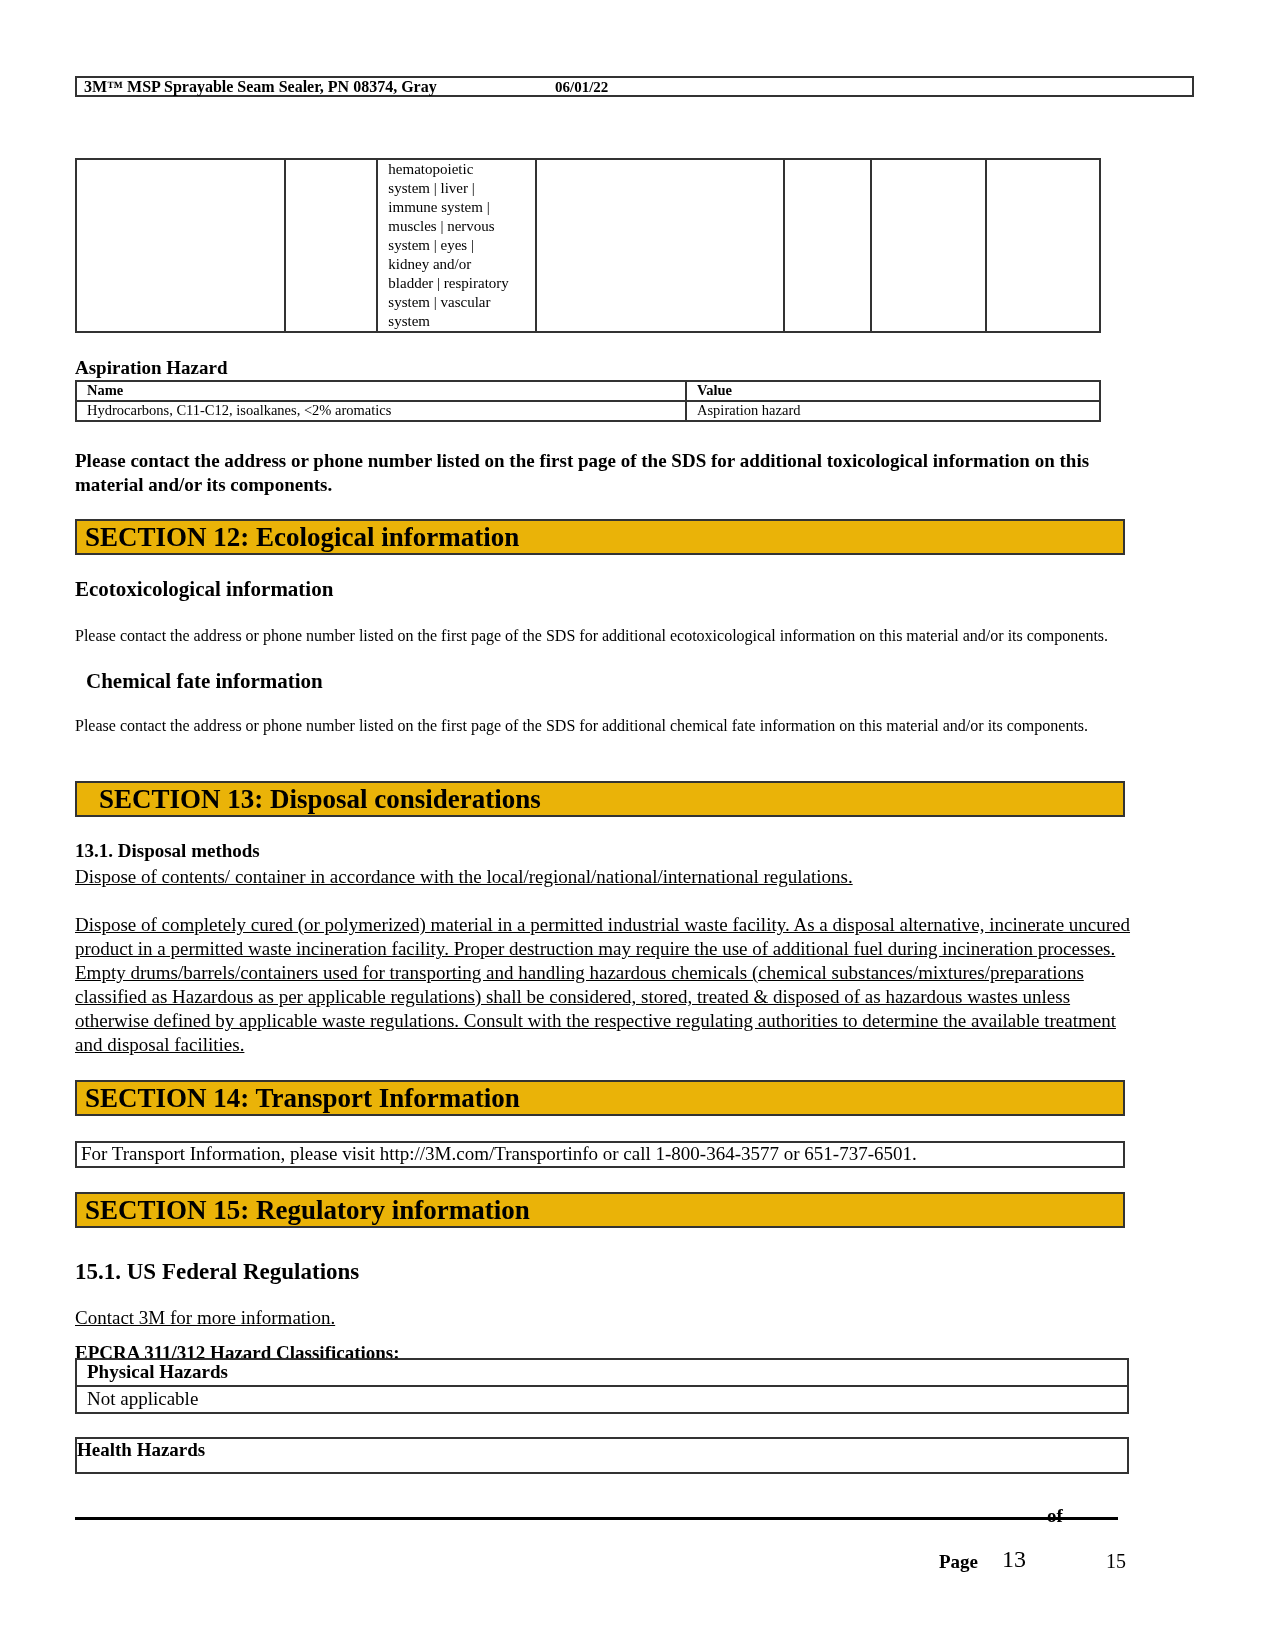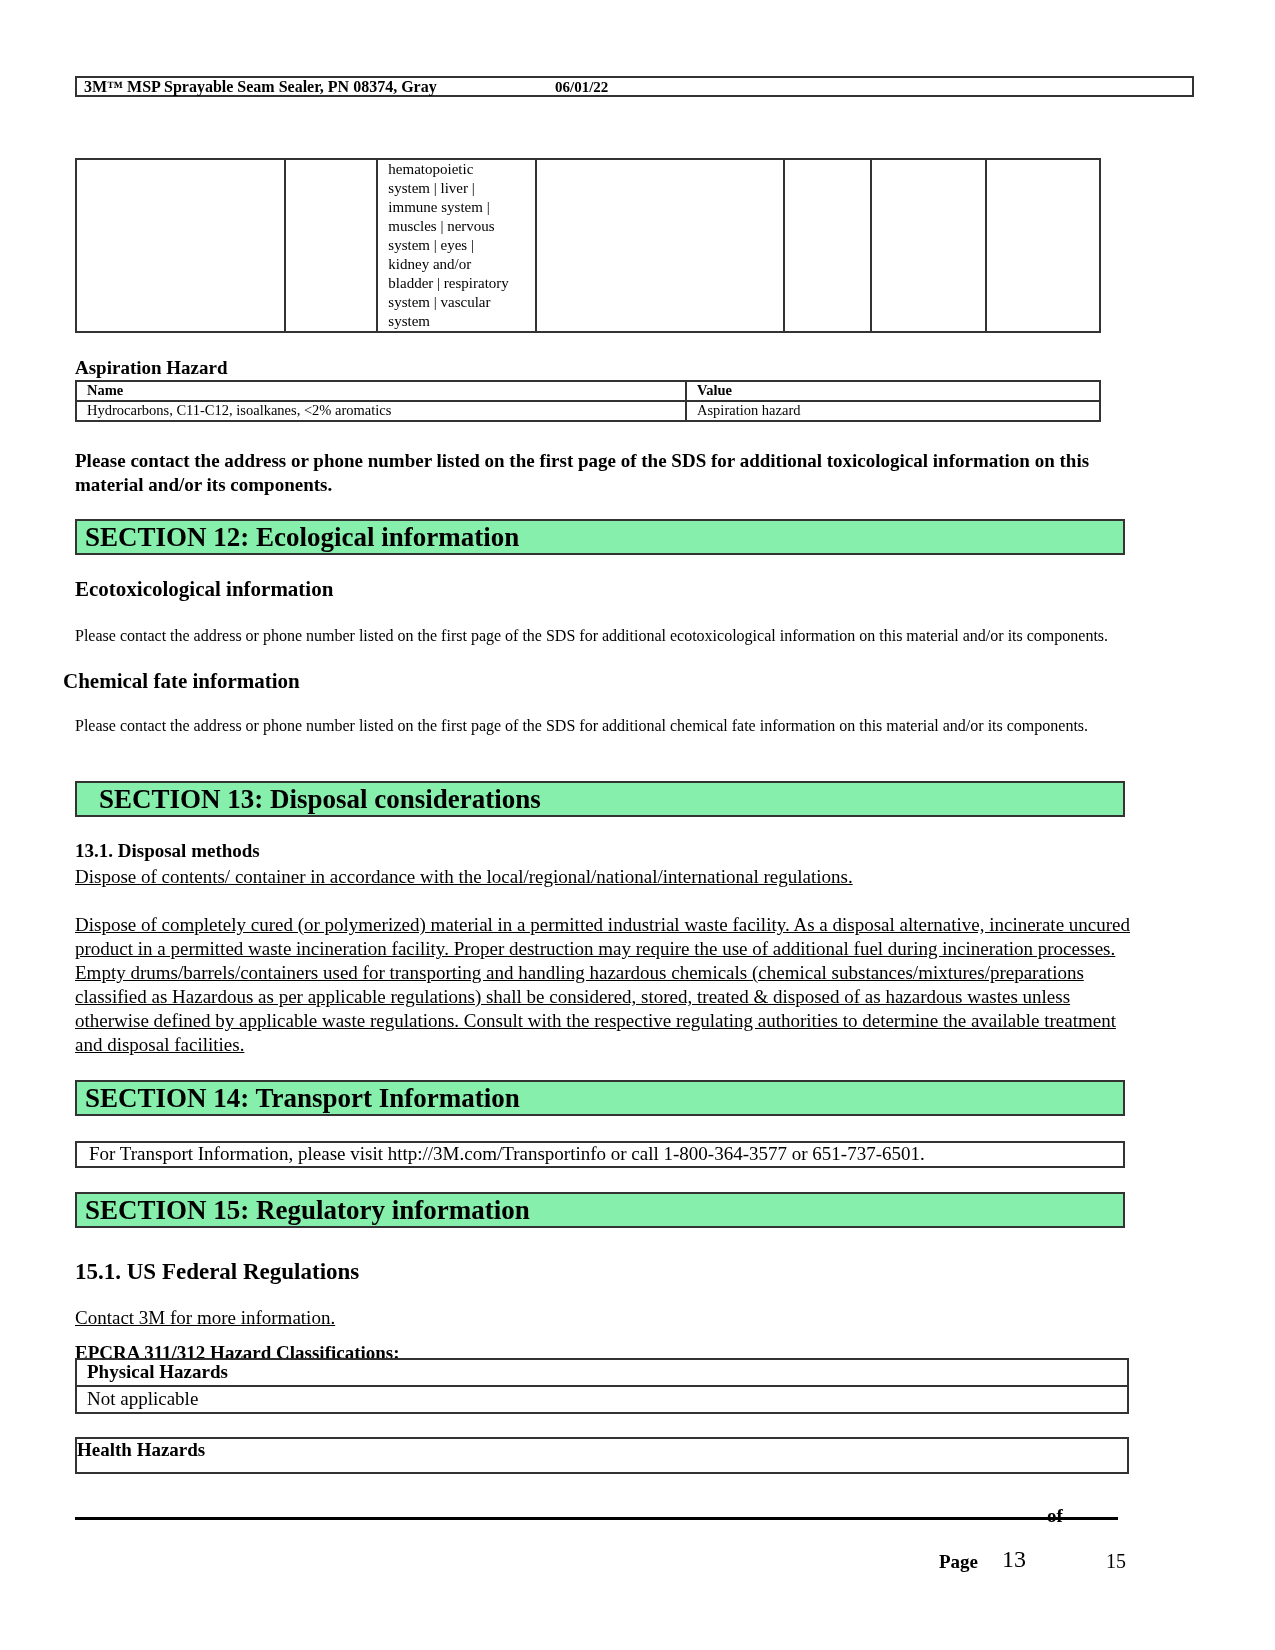--- a/index.html
+++ b/index.html
@@ -24,30 +24,30 @@
   .top-table td.c3 { padding-top: 0; }
 
   .subhead { font-size: 19px; font-weight: bold; white-space: nowrap; }
   .asp-table { left: 75px; top: 380px; width: 1026px; }
   .asp-table td { font-size: 14.5px; height: 18px; line-height: 17px; padding-left: 10px; }
   .asp-table tr.head td { font-weight: bold; }
 
   .boldpara { left: 75px; top: 449px; width: 1080px; font-size: 19px; font-weight: bold; line-height: 24px; }
 
   .section {
-    left: 75px; width: 1050px; height: 36px; background: #86efac;
+    left: 75px; width: 1050px; height: 36px; background: #eab308;
     border: 2px solid #333; box-sizing: border-box;
     font-size: 27px; font-weight: bold; line-height: 32px; padding-left: 8px; white-space: nowrap;
   }
   .h3 { font-size: 21px; font-weight: bold; white-space: nowrap; }
   .small { font-size: 16px; line-height: 22px; width: 1080px; }
   .body18 { font-size: 19px; line-height: 24px; text-decoration: underline; }
   .transport-box {
     left: 75px; top: 1141px; width: 1050px; height: 27px;
-    border: 2px solid #333; box-sizing: border-box; font-size: 19px; line-height: 22px; padding-left: 12px; white-space: nowrap;
+    border: 2px solid #333; box-sizing: border-box; font-size: 19px; line-height: 22px; padding-left: 4px; white-space: nowrap;
   }
   .epcra-table { left: 75px; top: 1358px; width: 1054px; border-radius: 21px; }
   .epcra-table td { font-size: 19px; height: 25px; line-height: 24px; padding-left: 0; }
   .health-box {
     left: 75px; top: 1437px; width: 1054px; height: 37px;
     border: 2px solid #333; box-sizing: border-box; font-size: 19px; font-weight: bold; line-height: 22px;
   }
   .footer-line { left: 75px; top: 1517px; width: 1043px; height: 0; border-top: 3px solid #000; }
   .page-lbl { font-size: 19px; font-weight: bold; }
   .page-num { font-size: 24px; }
@@ -95,21 +95,21 @@
     <td>Aspiration hazard</td>
   </tr>
 </tbody>
   </table>
 
 <div class="abs boldpara">Please contact the address or phone number listed on the first page of the SDS for additional toxicological information on this material and/or its components.</div>
 
 <div class="abs section" style="top:519px;">SECTION 12: Ecological information</div>
 <div class="abs h3" style="left:75px; top:577px;">Ecotoxicological information</div>
 <div class="abs small" style="left:75px; top:625px;">Please contact the address or phone number listed on the first page of the SDS for additional ecotoxicological information on this material and/or its components.</div>
-<div class="abs h3" style="left:63px; top:669px;">Chemical fate information</div>
+<div class="abs h3" style="left:86px; top:669px;">Chemical fate information</div>
 <div class="abs small" style="left:75px; top:715px;">Please contact the address or phone number listed on the first page of the SDS for additional chemical fate information on this material and/or its components.</div>
 
 <div class="abs section" style="top:781px; padding-left:22px;">SECTION 13: Disposal considerations</div>
 <div class="abs subhead" style="left:75px; top:840px;">13.1. Disposal methods</div>
 <div class="abs body18" style="left:75px; top:865px; white-space:nowrap;">Dispose of contents/ container in accordance with the local/regional/national/international regulations.</div>
 <div class="abs body18" style="left:75px; top:913px; width:1060px;">Dispose of completely cured (or polymerized) material in a permitted industrial waste facility. As a disposal alternative, incinerate uncured product in a permitted waste incineration facility. Proper destruction may require the use of additional fuel during incineration processes. Empty drums/barrels/containers used for transporting and handling hazardous chemicals (chemical substances/mixtures/preparations classified as Hazardous as per    applicable regulations) shall be considered, stored, treated &amp; disposed of as hazardous wastes unless otherwise defined by applicable waste regulations. Consult with the respective regulating authorities to determine the available treatment and disposal facilities.</div>
 
 <div class="abs section" style="top:1080px;">SECTION 14: Transport Information</div>
 <div class="abs transport-box">For Transport Information, please visit http://3M.com/Transportinfo or call 1-800-364-3577 or 651-737-6501.</div>
 

